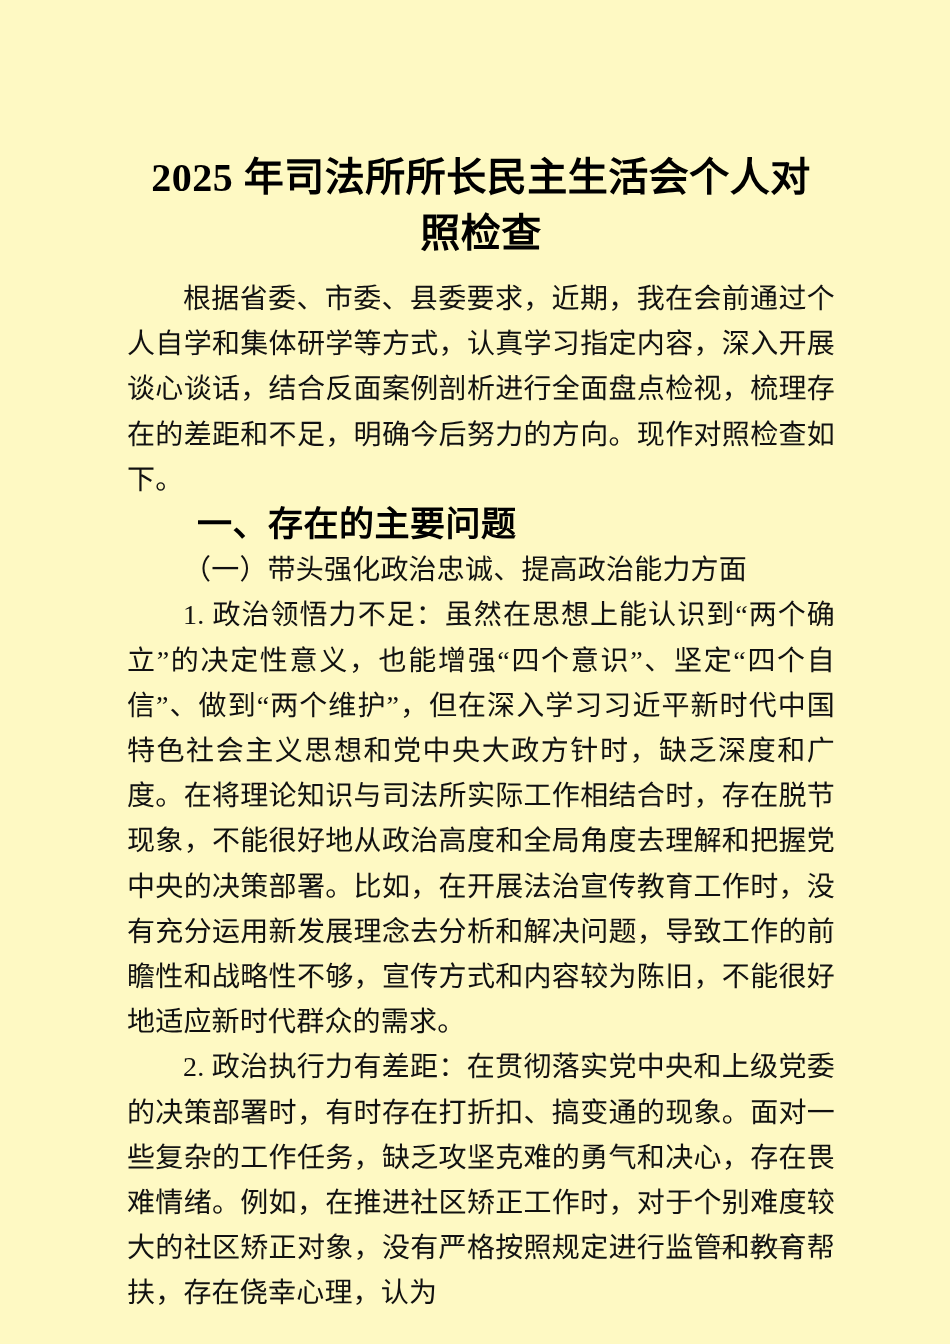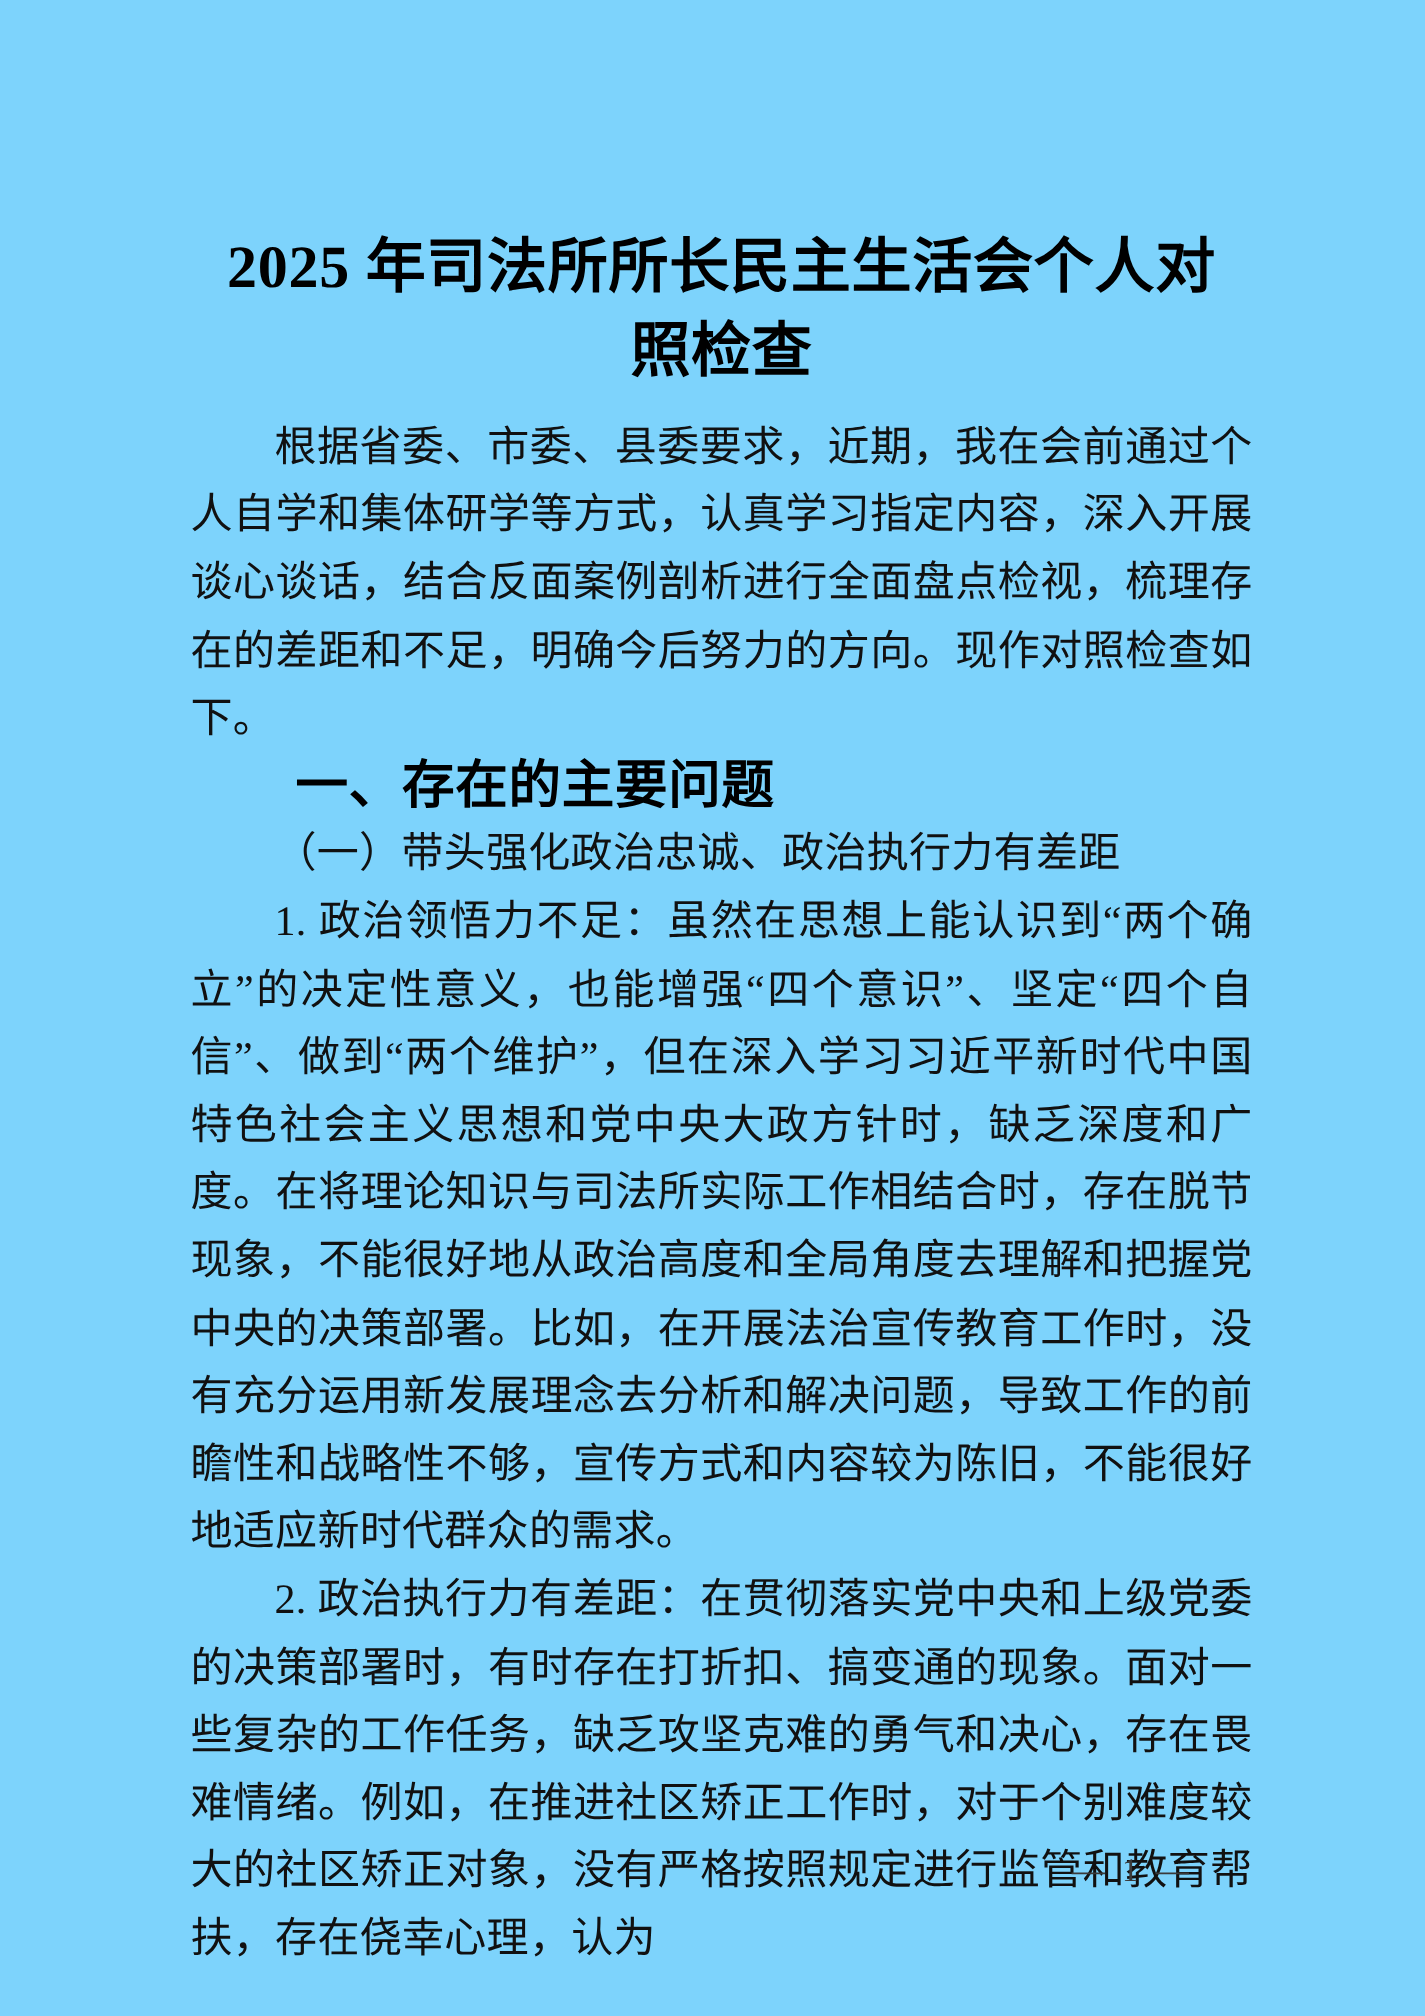--- a/index.html
+++ b/index.html
@@ -17,21 +17,21 @@
     color: #0a0a0a;
     -webkit-font-smoothing: antialiased;
   }
 
   .page {
     position: absolute;
     top: 0;
     left: 0;
     width: 950px;
     height: 1344px;
-    background: #7dd3fc;
+    background: #fef9c3;
   }
 
   .content {
     position: absolute;
     left: 127px;
     top: 150px;
     width: 708px;
   }
 
   
@@ -119,21 +119,21 @@
   <div class="content">
 
     <h1 class="doc-title">
       <span style="display: block;">2025 年司法所所长民主生活会个人对照检查</span>
     </h1>
 
     <p class="para first-para">根据省委、市委、县委要求，近期，我在会前通过个人自学和集体研学等方式，认真学习指定内容，深入开展谈心谈话，结合反面案例剖析进行全面盘点检视，梳理存在的差距和不足，明确今后努力的方向。现作对照检查如下。</p>
 
     <p class="heading-1">一、存在的主要问题</p>
 
-    <p class="heading-2">（一）带头强化政治忠诚、政治执行力有差距</p>
+    <p class="heading-2">（一）带头强化政治忠诚、提高政治能力方面</p>
 
     <p class="para">1. 政治领悟力不足：虽然在思想上能认识到“两个确立”的决定性意义，也能增强“四个意识”、坚定“四个自信”、做到“两个维护”，但在深入学习习近平新时代中国特色社会主义思想和党中央大政方针时，缺乏深度和广度。在将理论知识与司法所实际工作相结合时，存在脱节现象，不能很好地从政治高度和全局角度去理解和把握党中央的决策部署。比如，在开展法治宣传教育工作时，没有充分运用新发展理念去分析和解决问题，导致工作的前瞻性和战略性不够，宣传方式和内容较为陈旧，不能很好地适应新时代群众的需求。</p>
 
     <p class="para">2. 政治执行力有差距：在贯彻落实党中央和上级党委的决策部署时，有时存在打折扣、搞变通的现象。面对一些复杂的工作任务，缺乏攻坚克难的勇气和决心，存在畏难情绪。例如，在推进社区矫正工作时，对于个别难度较大的社区矫正对象，没有严格按照规定进行监管和教育帮扶，存在侥幸心理，认为</p>
 
   </div>
 
   <div class="page-footer">
     <span class="page-number">— 1 —</span>
   </div>

